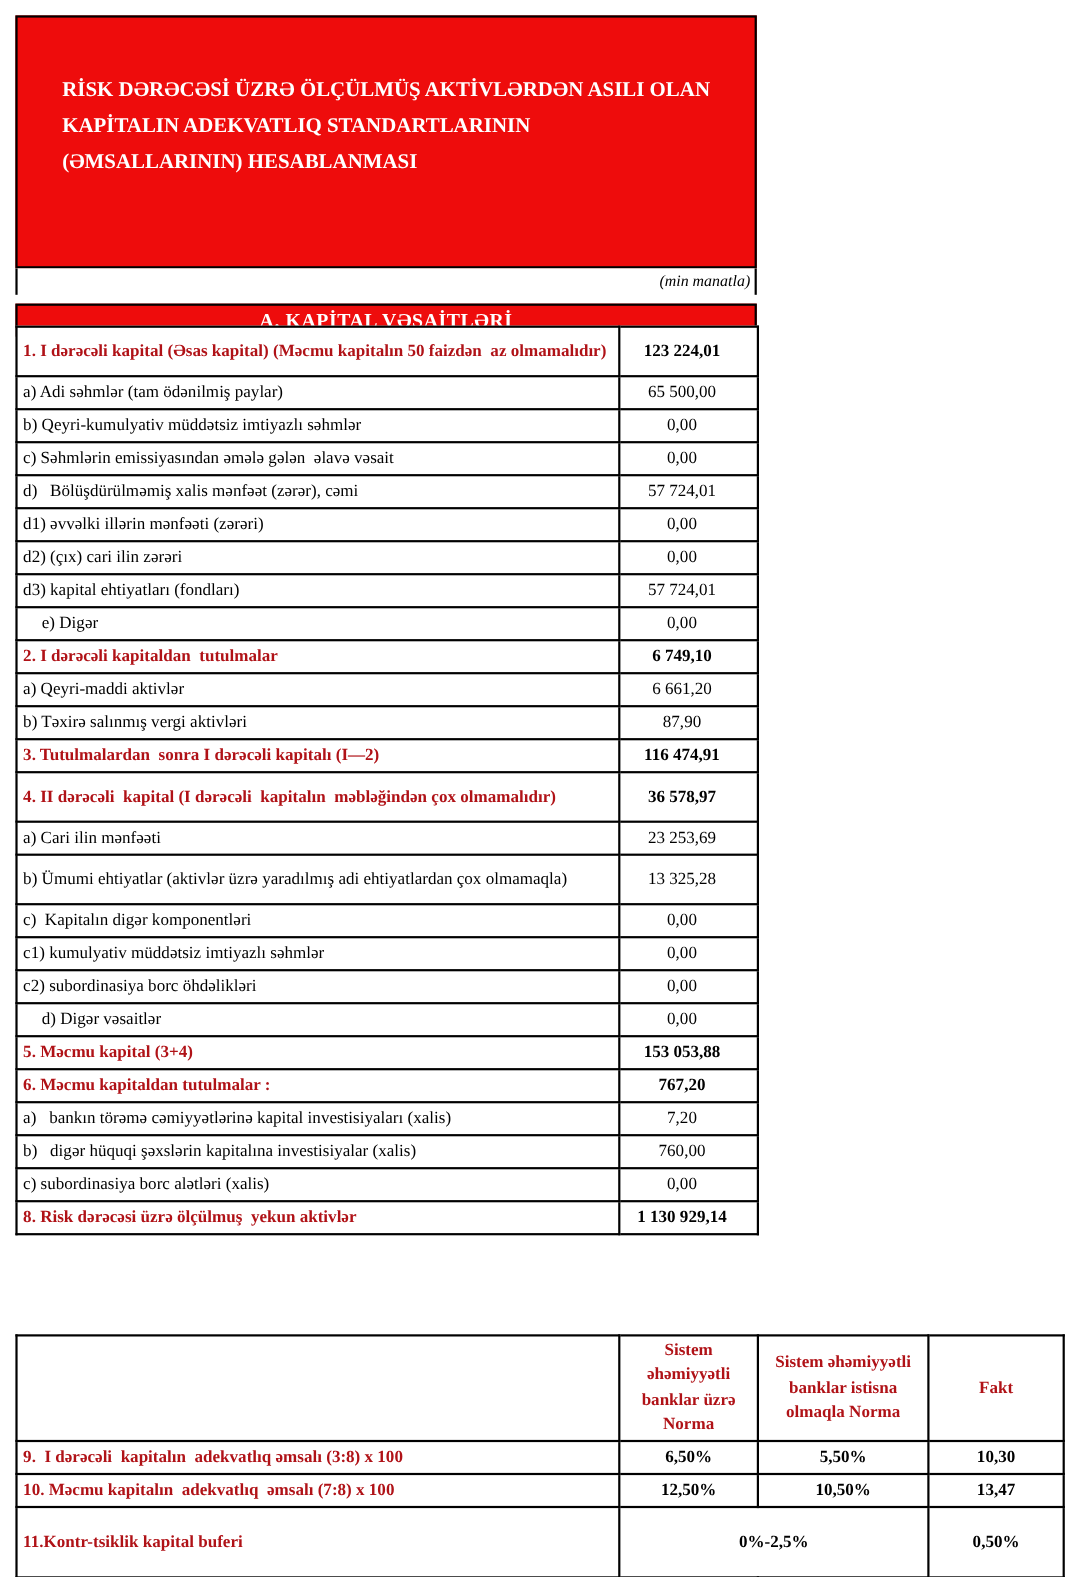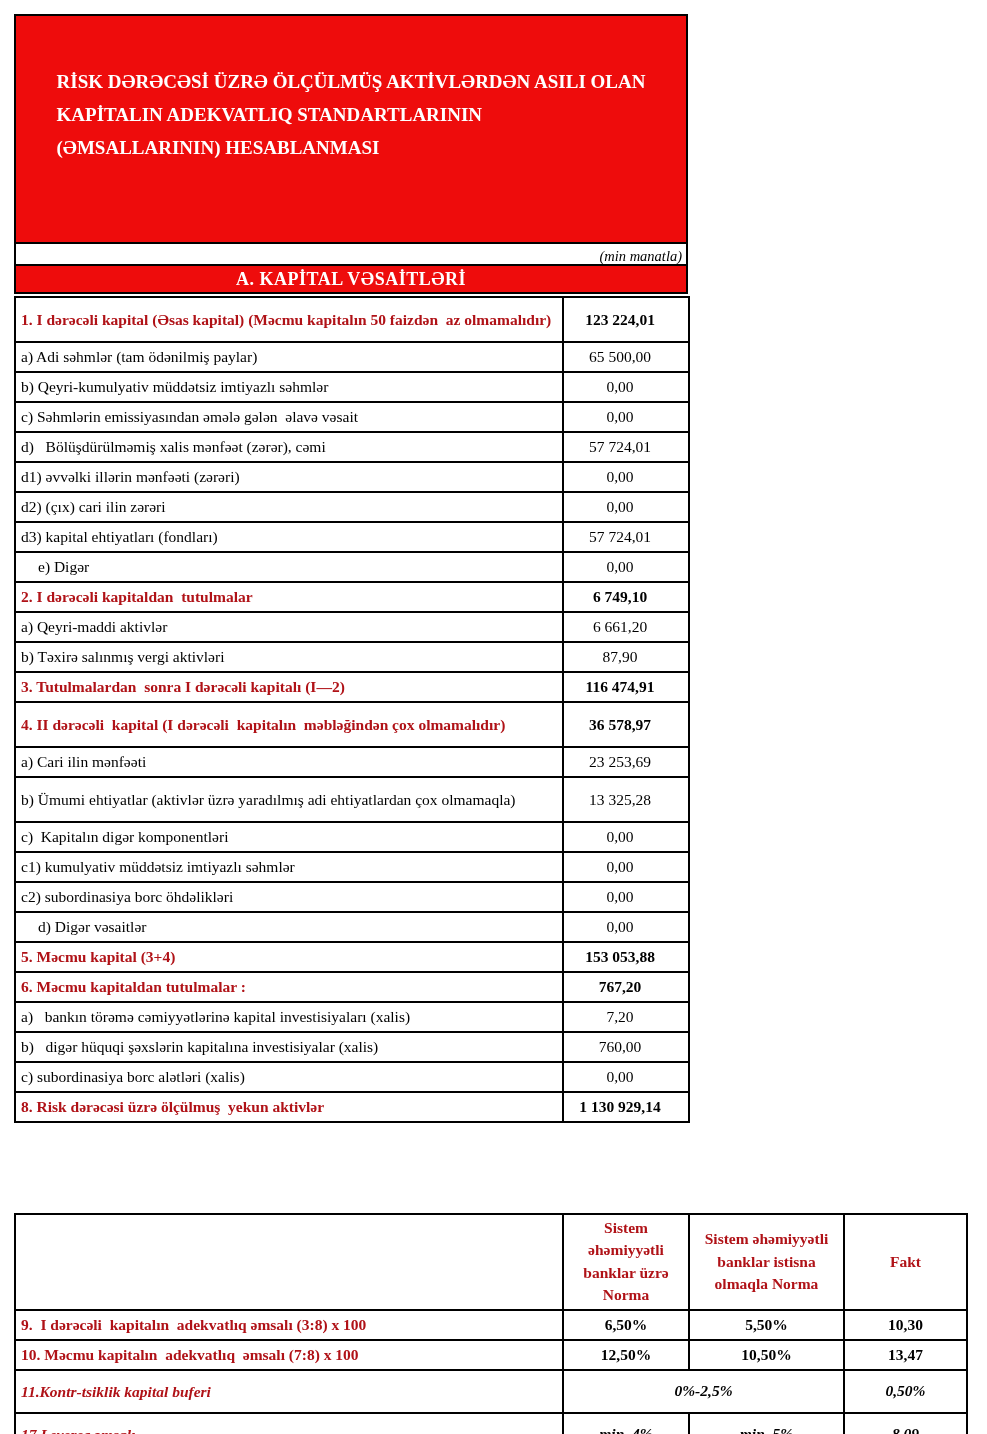--- a/index.html
+++ b/index.html
@@ -27,21 +27,21 @@
     padding:0 8px 30px 8px;
   }
   .unit-row{
     position:absolute;left:14px;top:244px;width:674px;height:24px;
     border-left:2px solid var(--ink);border-right:2px solid var(--ink);
     background:#fff;
     display:flex;align-items:center;justify-content:flex-end;
     font-style:italic;font-size:14.5px;padding-right:4px;
   }
   .section-band{
-    position:absolute;left:14px;top:264px;width:674px;height:30px;
+    position:absolute;left:14px;top:276px;width:674px;height:30px;
     background:var(--banner-red);
     border:2px solid var(--ink);
     display:flex;align-items:center;justify-content:center;
     color:#fff;font-weight:bold;font-size:18px;letter-spacing:0.5px;
   }
 
   table{border-collapse:collapse;table-layout:fixed;background:#fff;}
   td,th{border:2px solid var(--ink);vertical-align:middle;}
 
   .capital-table{position:absolute;left:14px;top:296px;width:674px;}
@@ -49,21 +49,21 @@
   .capital-table .c-value{width:126px;}
 
   .ratio-table{position:absolute;left:14px;top:1213px;width:952px;}
   .ratio-table .c-label{width:548px;}
   .ratio-table .c-n1{width:126px;}
   .ratio-table .c-n2{width:155px;}
   .ratio-table .c-fakt{width:123px;}
 
   tr{height:30px;}
   tr.tall{height:45px;}
-  .ratio-table tr.tall{height:43px;font-style:italic;}
+  .ratio-table tr.tall{height:64px;}
   .ratio-table thead tr{height:90px;}
 
   td.lbl{
     font-size:15.5px;padding:2px 4px 2px 5px;text-align:left;
     white-space:pre-wrap;line-height:1.25;margin-left:40px;
   }
   td.lbl.em{color:var(--label-red);font-weight:bold;}
   td.lbl.ind{padding-left:22px;}
   td.val{
     font-size:15.5px;text-align:center;padding:2px 14px 2px 2px;

